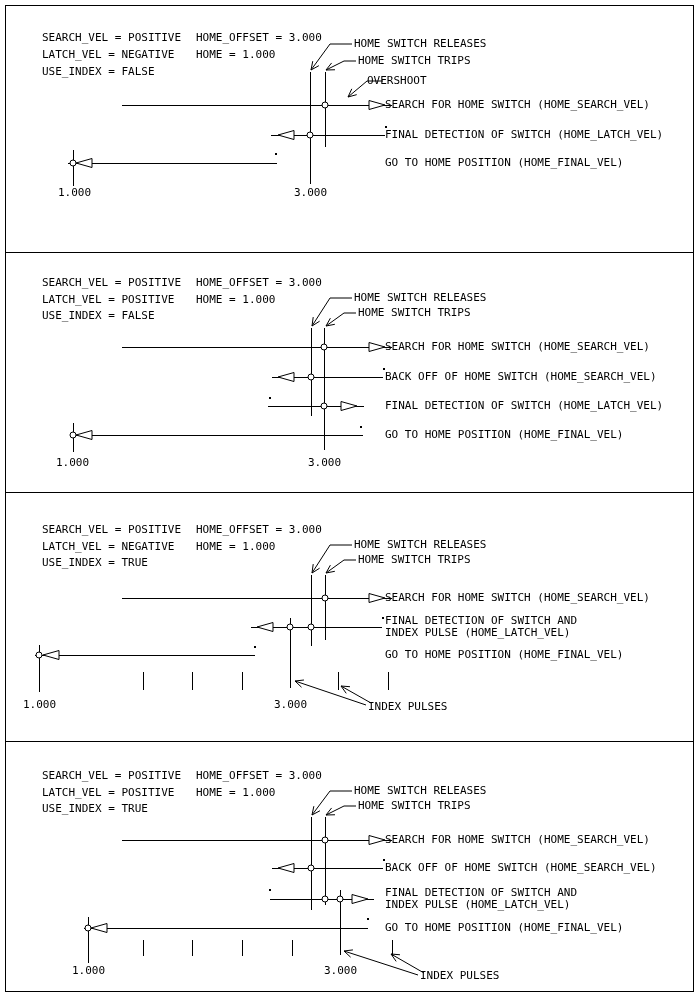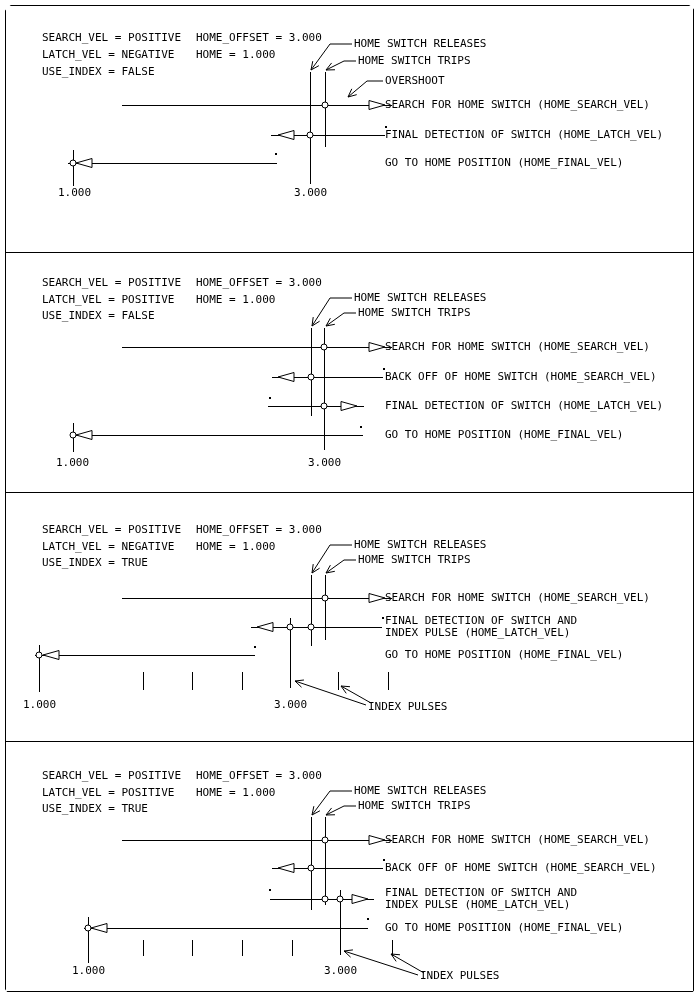--- a/index.html
+++ b/index.html
@@ -1,16 +1,16 @@
 <!DOCTYPE html>
 <html><head>
 <meta charset="utf-8">
 <style>
   html,body{margin:0;padding:0;background:#fff;}
-  #diagram{position:relative;width:700px;height:1000px;background:#fff;overflow:hidden;border-radius:26px;}
+  #diagram{position:relative;width:700px;height:1000px;background:#fff;overflow:hidden;}
   #gfx{position:absolute;left:0;top:0;}
   .t{position:absolute;font-family:"DejaVu Sans Mono","Liberation Mono",monospace;
      font-size:11px;line-height:11px;color:#000;white-space:pre;letter-spacing:0;}
 </style>
 </head>
 <body>
 
 <div id="diagram">
   <svg id="gfx" width="700" height="1000" viewBox="0 0 700 1000">
       <rect stroke="#000" stroke-width="1" shape-rendering="crispEdges" x="5.5" y="5.5" width="688" height="247" fill="none"></rect>
@@ -136,21 +136,21 @@
       <circle stroke="#000" stroke-width="1" fill="#fff" cx="88" cy="928" r="3"></circle>
     </svg>
 
   <div class="t" style="left:42px;top:32px">SEARCH_VEL = POSITIVE</div>
   <div class="t" style="left:42px;top:49px">LATCH_VEL = NEGATIVE</div>
   <div class="t" style="left:42px;top:66px">USE_INDEX = FALSE</div>
   <div class="t" style="left:196px;top:32px">HOME_OFFSET = 3.000</div>
   <div class="t" style="left:196px;top:49px">HOME = 1.000</div>
   <div class="t" style="left:354px;top:38px">HOME SWITCH RELEASES</div>
   <div class="t" style="left:358px;top:55px">HOME SWITCH TRIPS</div>
-  <div class="t" style="left:385px;top:75px">OVERSHOOT</div>
+  <div class="t" style="left:367px;top:75px">OVERSHOOT</div>
   <div class="t" style="left:385px;top:99px">SEARCH FOR HOME SWITCH (HOME_SEARCH_VEL)</div>
   <div class="t" style="left:385px;top:129px">FINAL DETECTION OF SWITCH (HOME_LATCH_VEL)</div>
   <div class="t" style="left:385px;top:157px">GO TO HOME POSITION (HOME_FINAL_VEL)</div>
   <div class="t" style="left:58px;top:187px">1.000</div>
   <div class="t" style="left:294px;top:187px">3.000</div>
 
   <div class="t" style="left:42px;top:277px">SEARCH_VEL = POSITIVE</div>
   <div class="t" style="left:42px;top:294px">LATCH_VEL = POSITIVE</div>
   <div class="t" style="left:42px;top:310px">USE_INDEX = FALSE</div>
   <div class="t" style="left:196px;top:277px">HOME_OFFSET = 3.000</div>

